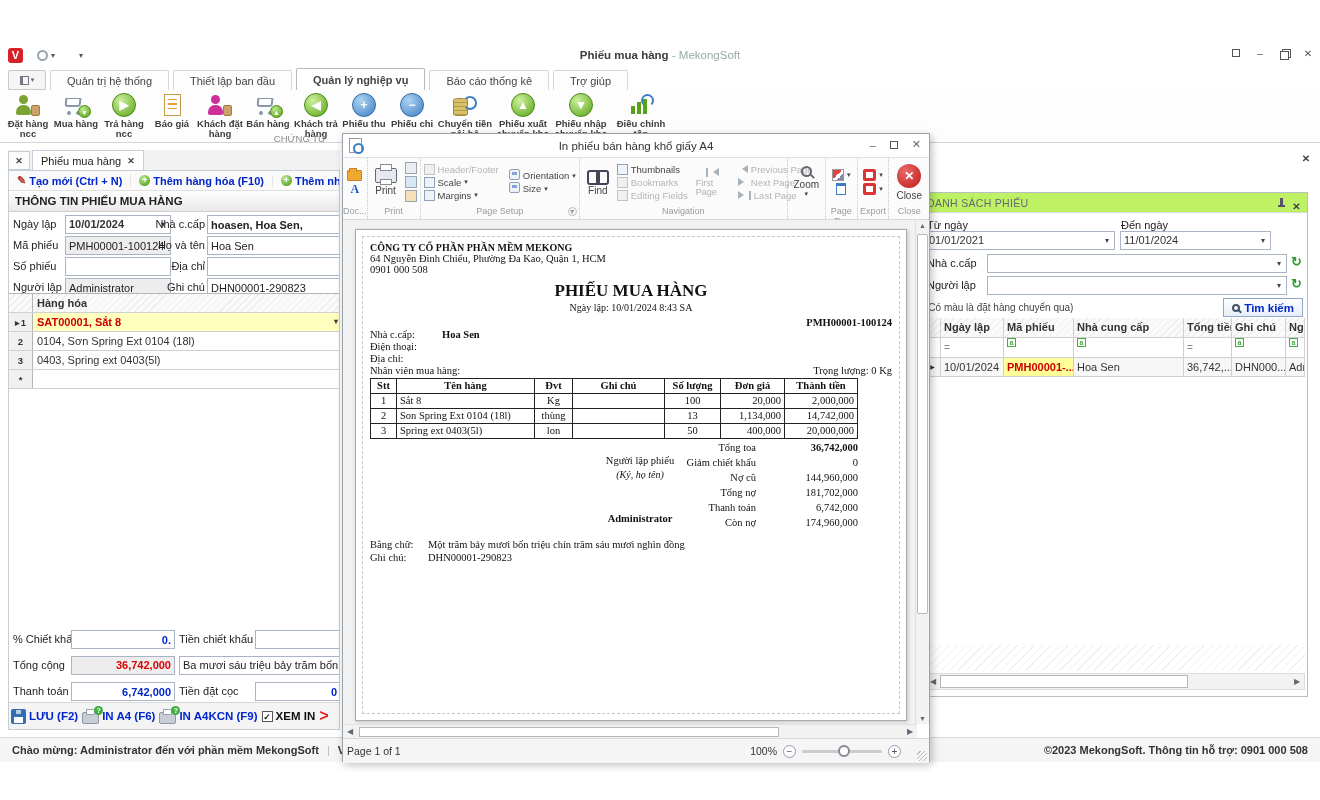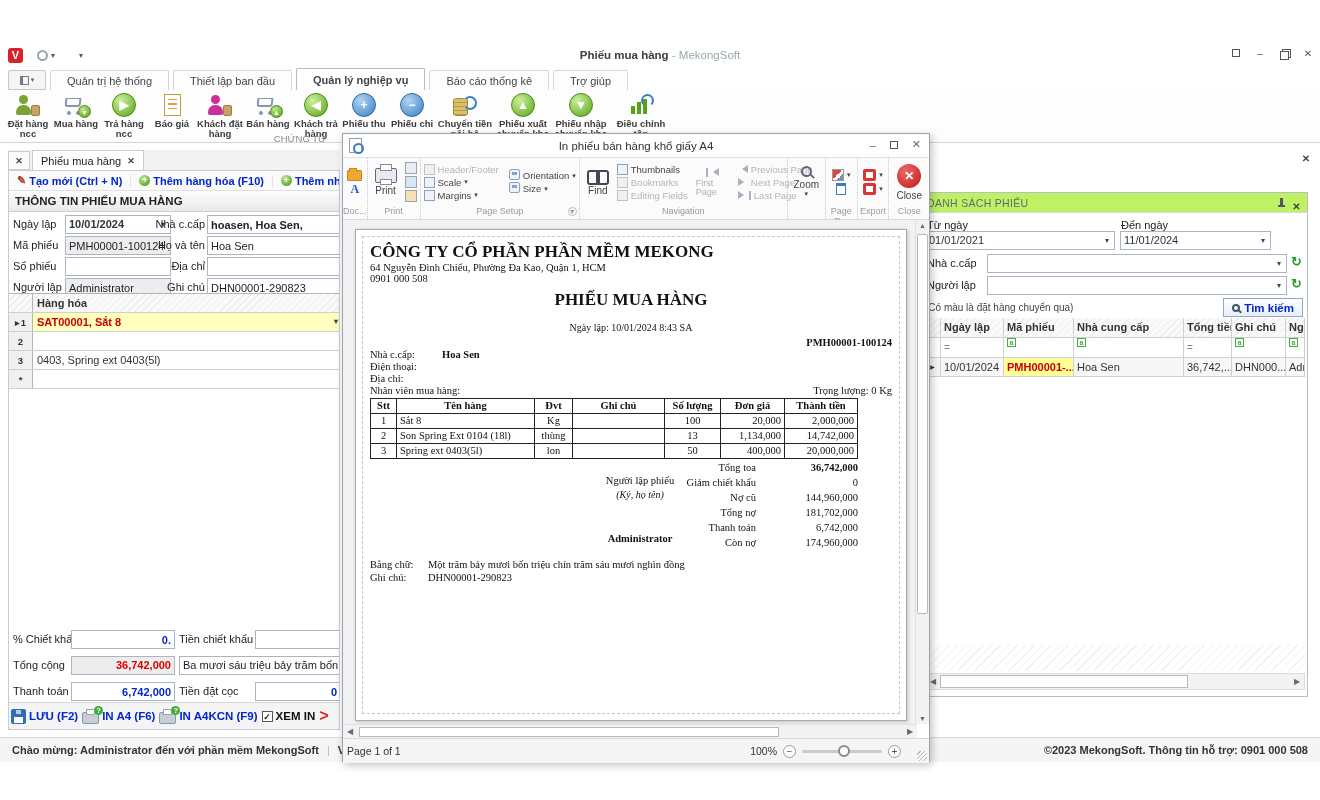--- a/index.html
+++ b/index.html
@@ -178,23 +178,23 @@
 .dstatus{position:absolute;left:0;top:604px;width:100%;height:25px;background:#f5f5f5;border-top:1px solid #d9d9d9;display:flex;align-items:center;font-size:10.5px;color:#333}
 .zoomctl{position:absolute;right:28px;display:flex;align-items:center;gap:6px}
 .zbtn{width:13px;height:13px;border:1px solid #99a;border-radius:50%;background:#fff;font-size:10px;line-height:11px;text-align:center;color:#556}
 .ztrack{width:80px;height:3px;background:#ccc;border-radius:2px;position:relative}
 .zthumb{position:absolute;left:36px;top:-5px;width:12px;height:12px;border:2px solid #889;border-radius:50%;background:#fff}
 .grip{position:absolute;right:2px;bottom:2px;width:10px;height:10px;background:repeating-linear-gradient(135deg,transparent 0 2px,#bbb 2px 3px)}
 
 .page{position:absolute;left:12px;top:9px;width:552px;height:492px;background:#fff;border:1px solid #aaa;box-shadow:1px 1px 4px rgba(0,0,0,.2)}
 .pmargin{position:absolute;left:6px;top:6px;right:6px;bottom:6px;border:1px dashed #c8c8c8}
 .doc{position:absolute;left:14px;top:12px;right:14px;bottom:12px;font-family:"Liberation Serif",serif;font-size:10.5px;color:#111}
-.doc .company{font-weight:bold;font-size:17px}
+.doc .company{font-weight:bold;font-size:10px}
 .doc .dtitle{text-align:center;font-weight:bold;font-size:17px;margin-top:6px}
-.doc .dsub{text-align:center;font-size:10px;margin-top:12px}
+.doc .dsub{text-align:center;font-size:10px;margin-top:1px}
 .doc .dcode{text-align:right;font-weight:bold;margin-top:4px}
 .doc .frow{margin-top:1px}
 .doc .frow .fl{display:inline-block;width:72px}
 .dtable{border-collapse:collapse;width:488px;margin-top:2px}
 .dtable th,.dtable td{border:1px solid #222;font-size:10.5px;padding:0 3px;height:15px;line-height:14px}
 .dtable th{font-weight:bold;text-align:center}
 .ctr{text-align:center}.rgt{text-align:right}
 .totwrap{position:relative;width:488px;height:96px;margin-top:2px}
 .totrow{position:absolute;right:0;width:240px;display:flex;font-size:10.5px;line-height:14px}
 .totrow .tl{flex:1;text-align:right;padding-right:10px}
@@ -411,20 +411,21 @@
           <span class="mk">▶</span>
           <span>1</span>
         </div>
       <div class="gcell"><span>SAT00001, Sắt 8</span>
         <span style="position:absolute;right:3px;top:0;font-size:8px;color:#444">▾</span></div>
     </div>
     <div class="grow">
       <div class="gmark">
           <span>2</span>
         </div>
+      <div class="gcell"><span>0104, Sơn Spring Ext 0104 (18l)</span></div>
     </div>
     <div class="grow">
       <div class="gmark">
           <span>3</span>
         </div>
       <div class="gcell"><span>0403, Spring ext 0403(5l)</span></div>
     </div>
     <div class="grow">
       <div class="gmark">
           <span>*</span>

